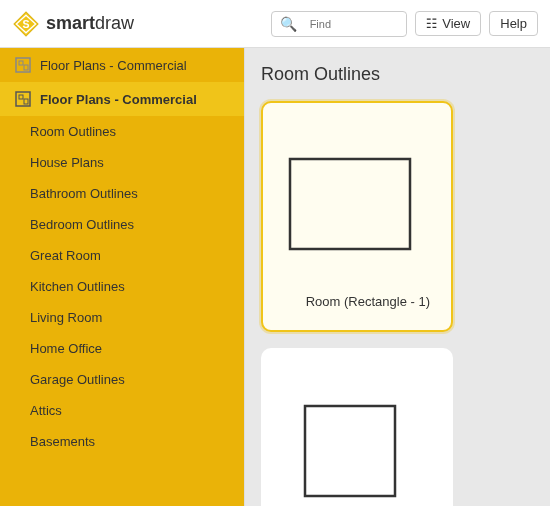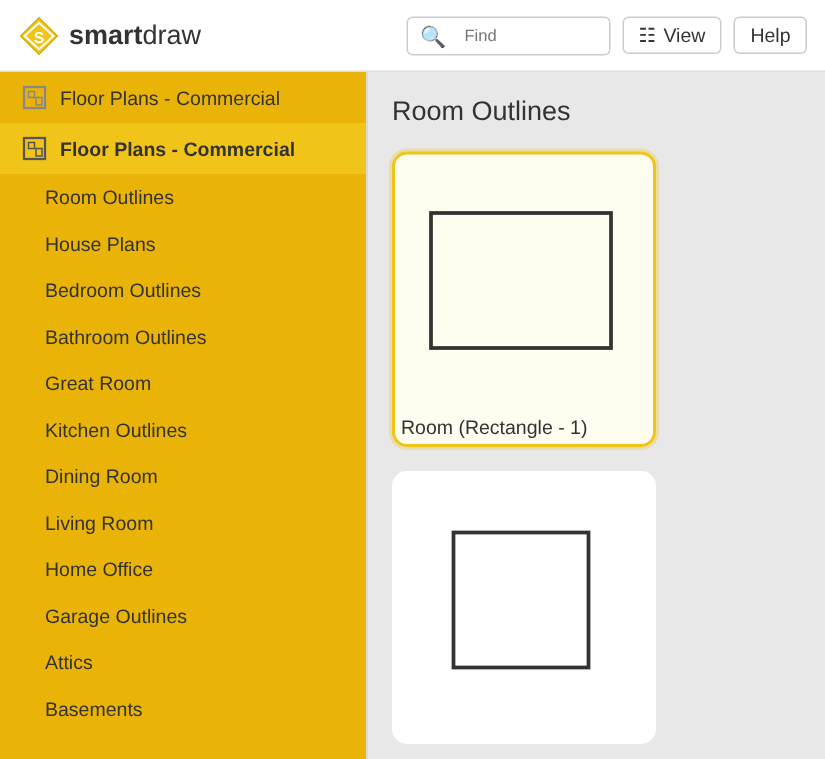--- a/index.html
+++ b/index.html
@@ -150,25 +150,25 @@
 
     .cards-grid {
       display: flex;
       flex-wrap: wrap;
       gap: 16px;
     }
 
     .card {
       background: #fff;
       border-radius: 10px;
-      width: 176px;
-      padding: 4px;
+      width: 192px;
+      padding: 21px;
       display: flex;
       flex-direction: column;
-      align-items: flex-start;
+      align-items: flex-end;
       border: 2px solid transparent;
       cursor: pointer;
     }
     .card.selected {
       border: 2px solid #f0c419;
       box-shadow: 0 0 0 2px rgba(240, 196, 25, 0.3);
       background: #fffdf0;
     }
 
     .card-shape-area {
@@ -245,33 +245,30 @@
     </div>
 
     <div id="sidebar-subitems">
         <div class="sidebar-item indent">
           <span>Room Outlines</span>
         </div>
         <div class="sidebar-item indent">
           <span>House Plans</span>
         </div>
         <div class="sidebar-item indent">
+          <span>Bathroom Outlines</span>
+        </div>
+        <div class="sidebar-item indent">
           <span>Bedroom Outlines</span>
         </div>
         <div class="sidebar-item indent">
-          <span>Bathroom Outlines</span>
-        </div>
-        <div class="sidebar-item indent">
           <span>Great Room</span>
         </div>
         <div class="sidebar-item indent">
           <span>Kitchen Outlines</span>
-        </div>
-        <div class="sidebar-item indent">
-          <span>Dining Room</span>
         </div>
         <div class="sidebar-item indent">
           <span>Living Room</span>
         </div>
         <div class="sidebar-item indent">
           <span>Home Office</span>
         </div>
         <div class="sidebar-item indent">
           <span>Garage Outlines</span>
         </div>

